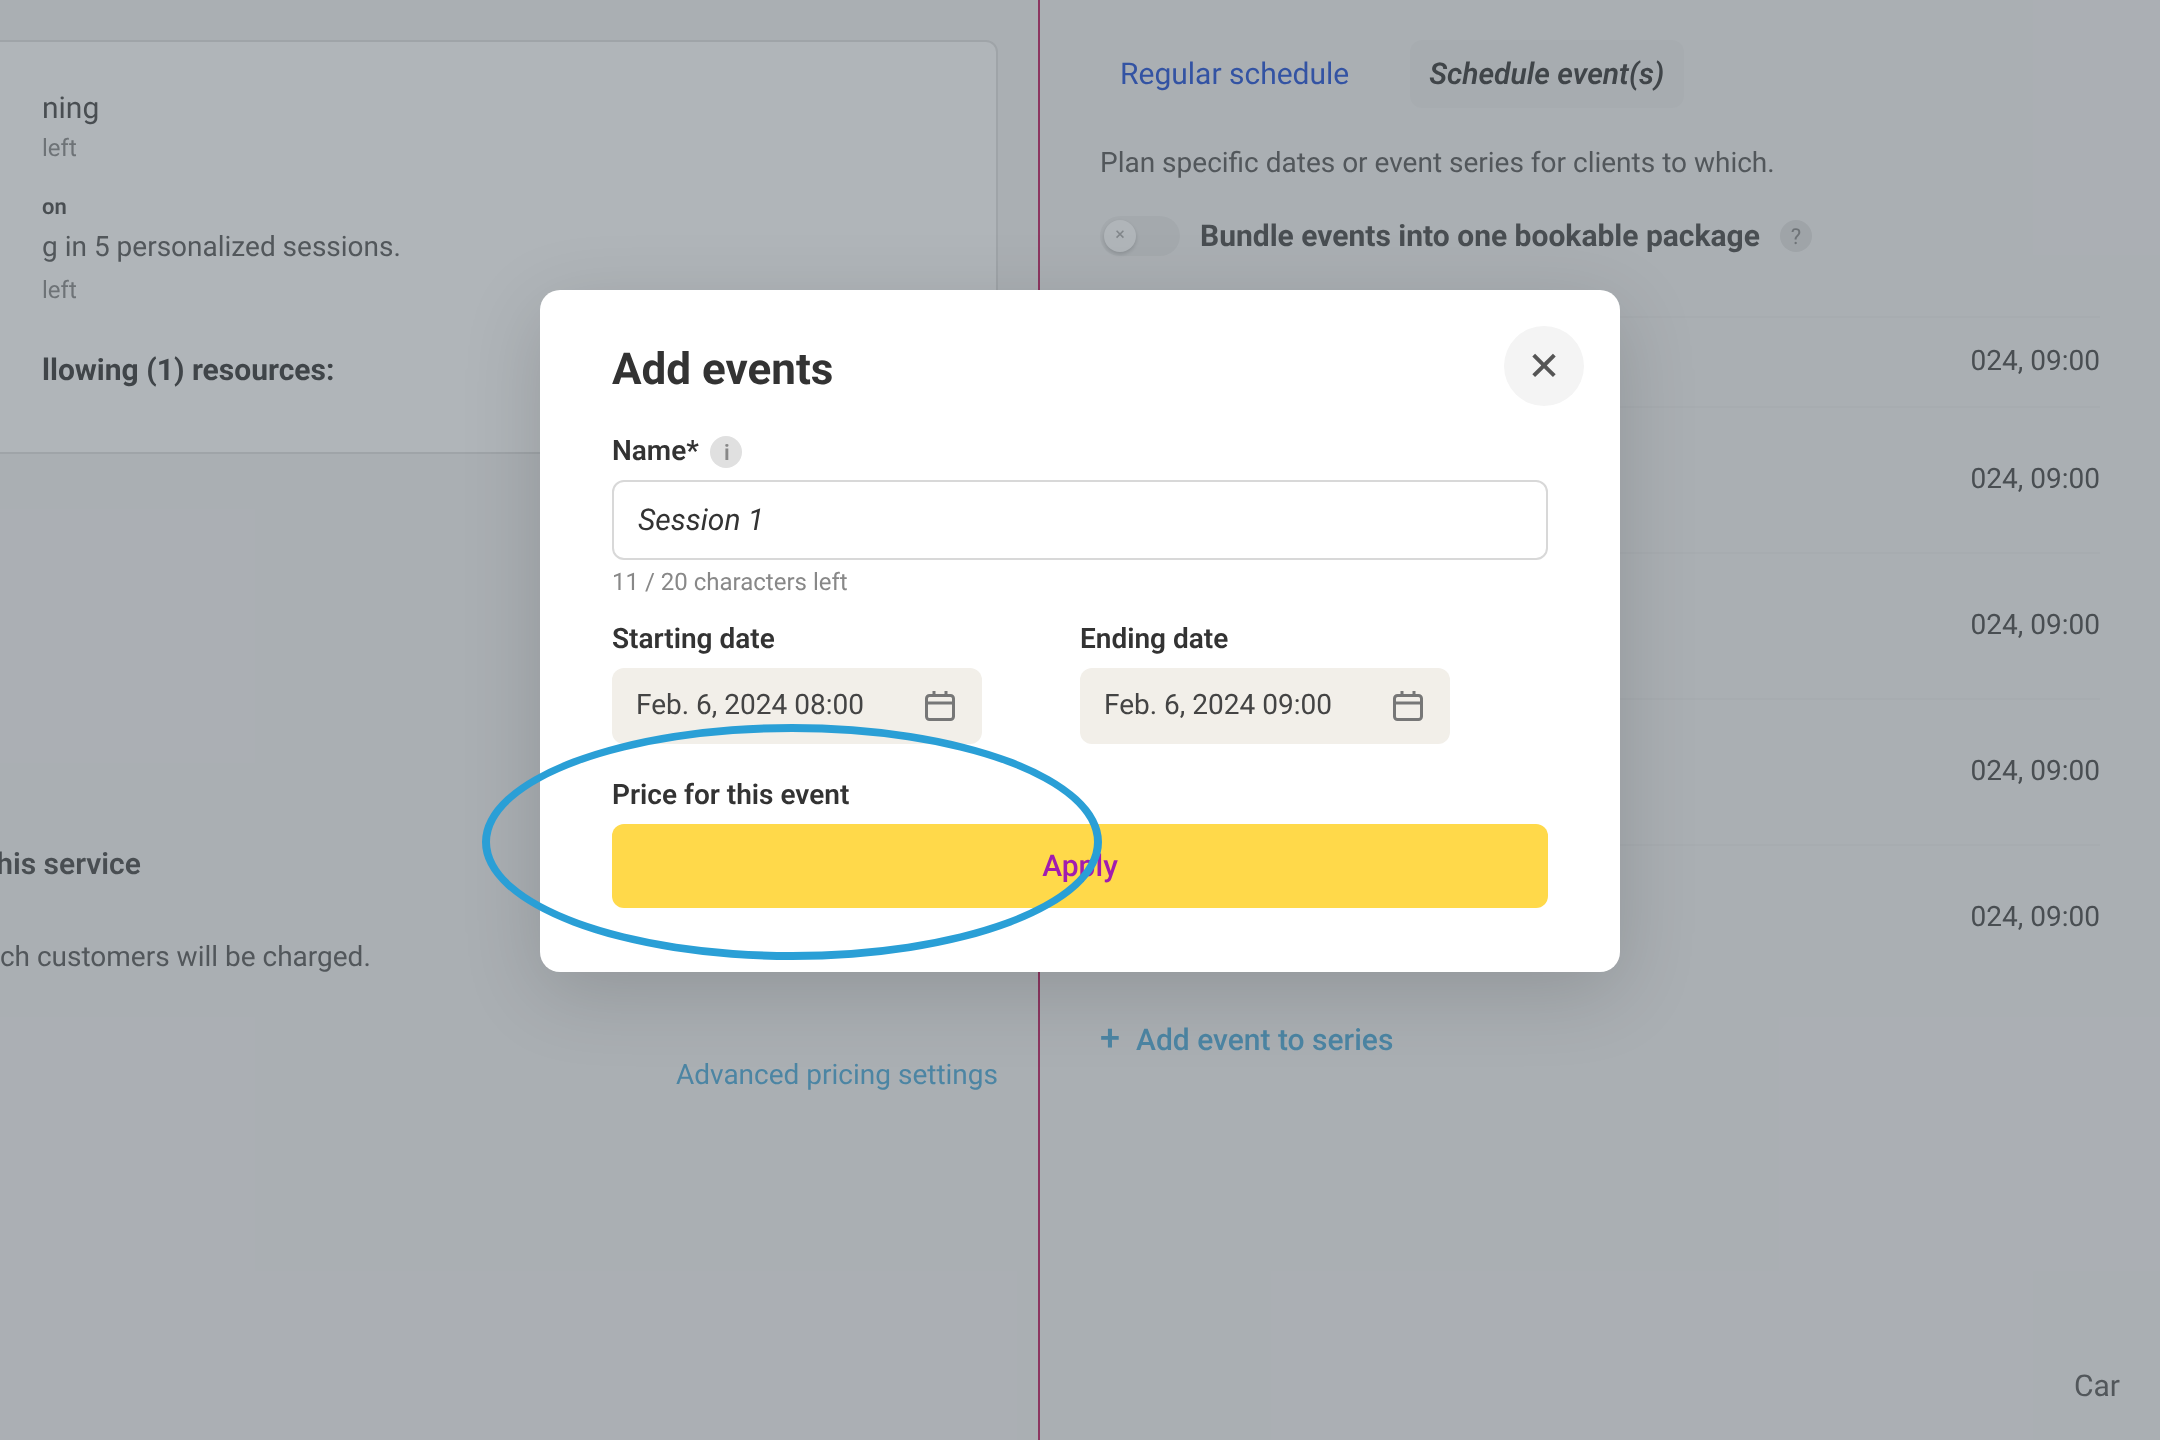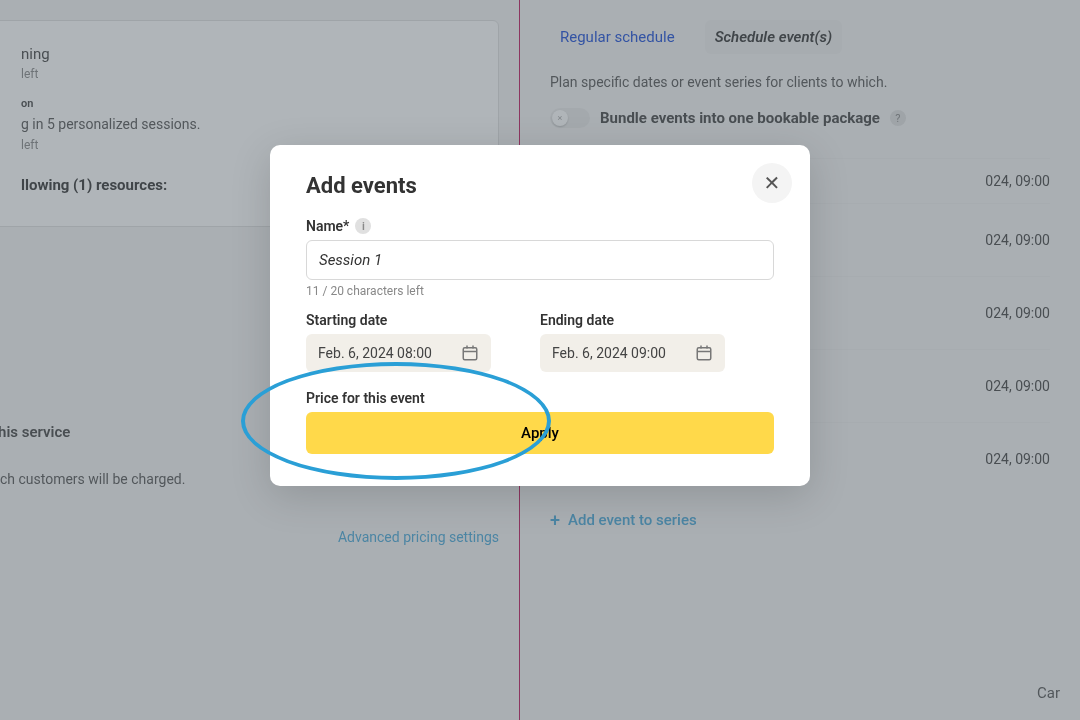--- a/index.html
+++ b/index.html
@@ -34,21 +34,21 @@
   .text-input { width: 100%; border: 1px solid #d8d8d8; border-radius: 6px; padding: 10px 12px; font-size: 15px; color: #333; font-style: italic; }
   .char-count { font-size: 12px; color: #888; margin-top: 4px; margin-bottom: 14px; }
   .date-row { display: flex; margin-bottom: 18px; }
   .date-col { flex: 1; }
   .date-btn { display: flex; align-items: center; justify-content: space-between; background: #f2efe9; border-radius: 6px; padding: 10px 12px; font-size: 14px; color: #444; cursor: pointer; width: 185px; }
   .cal-icon { width: 18px; height: 18px; }
   .price-row { margin-bottom: 26px; position: relative; width: 200px; }
   .price-input-wrap { position: relative; width: 200px; }
   .price-input { width: 100%; border: 1px solid #d8d8d8; border-radius: 6px; padding: 10px 30px 10px 12px; font-size: 15px; }
   .currency { position: absolute; right: 12px; top: 50%; transform: translateY(-50%); color: #999; font-size: 15px; }
-  .apply-btn { width: 100%; background: #ffd94a; border: none; border-radius: 6px; padding: 12px; font-size: 15px; font-weight: 500; color: #000000; cursor: pointer; }
+  .apply-btn { width: 100%; background: #ffd94a; border: none; border-radius: 6px; padding: 12px; font-size: 15px; font-weight: 500; color: #a21caf; cursor: pointer; }
   .highlight-ellipse { position: absolute; border: 4px solid #2a9fd6; border-radius: 50%; width: 310px; height: 118px; left: -65px; top: -28px; pointer-events: none; }
   .price-section { position: relative; }
   .left-content-1 { font-size: 15px; color: #444; margin-bottom: 4px; margin-top: 10px;}
   .left-content-2 { font-size: 12px; color: #888; margin-bottom: 16px; }
   .left-content-3 { font-size: 11px; font-weight:600; color: #444; margin-bottom: 6px; margin-top: 12px;}
   .left-content-4 { font-size: 14px; color: #555; }
   .left-content-5 { font-size: 12px; color: #888; margin-top: 6px;}
   .left-content-6 { font-size: 15px; font-weight:700; color: #333; margin-top: 24px;}
   .left-content-7 { color:#4aa8d8; font-size:14px; margin-top:2px;text-align:right;}
 </style>

